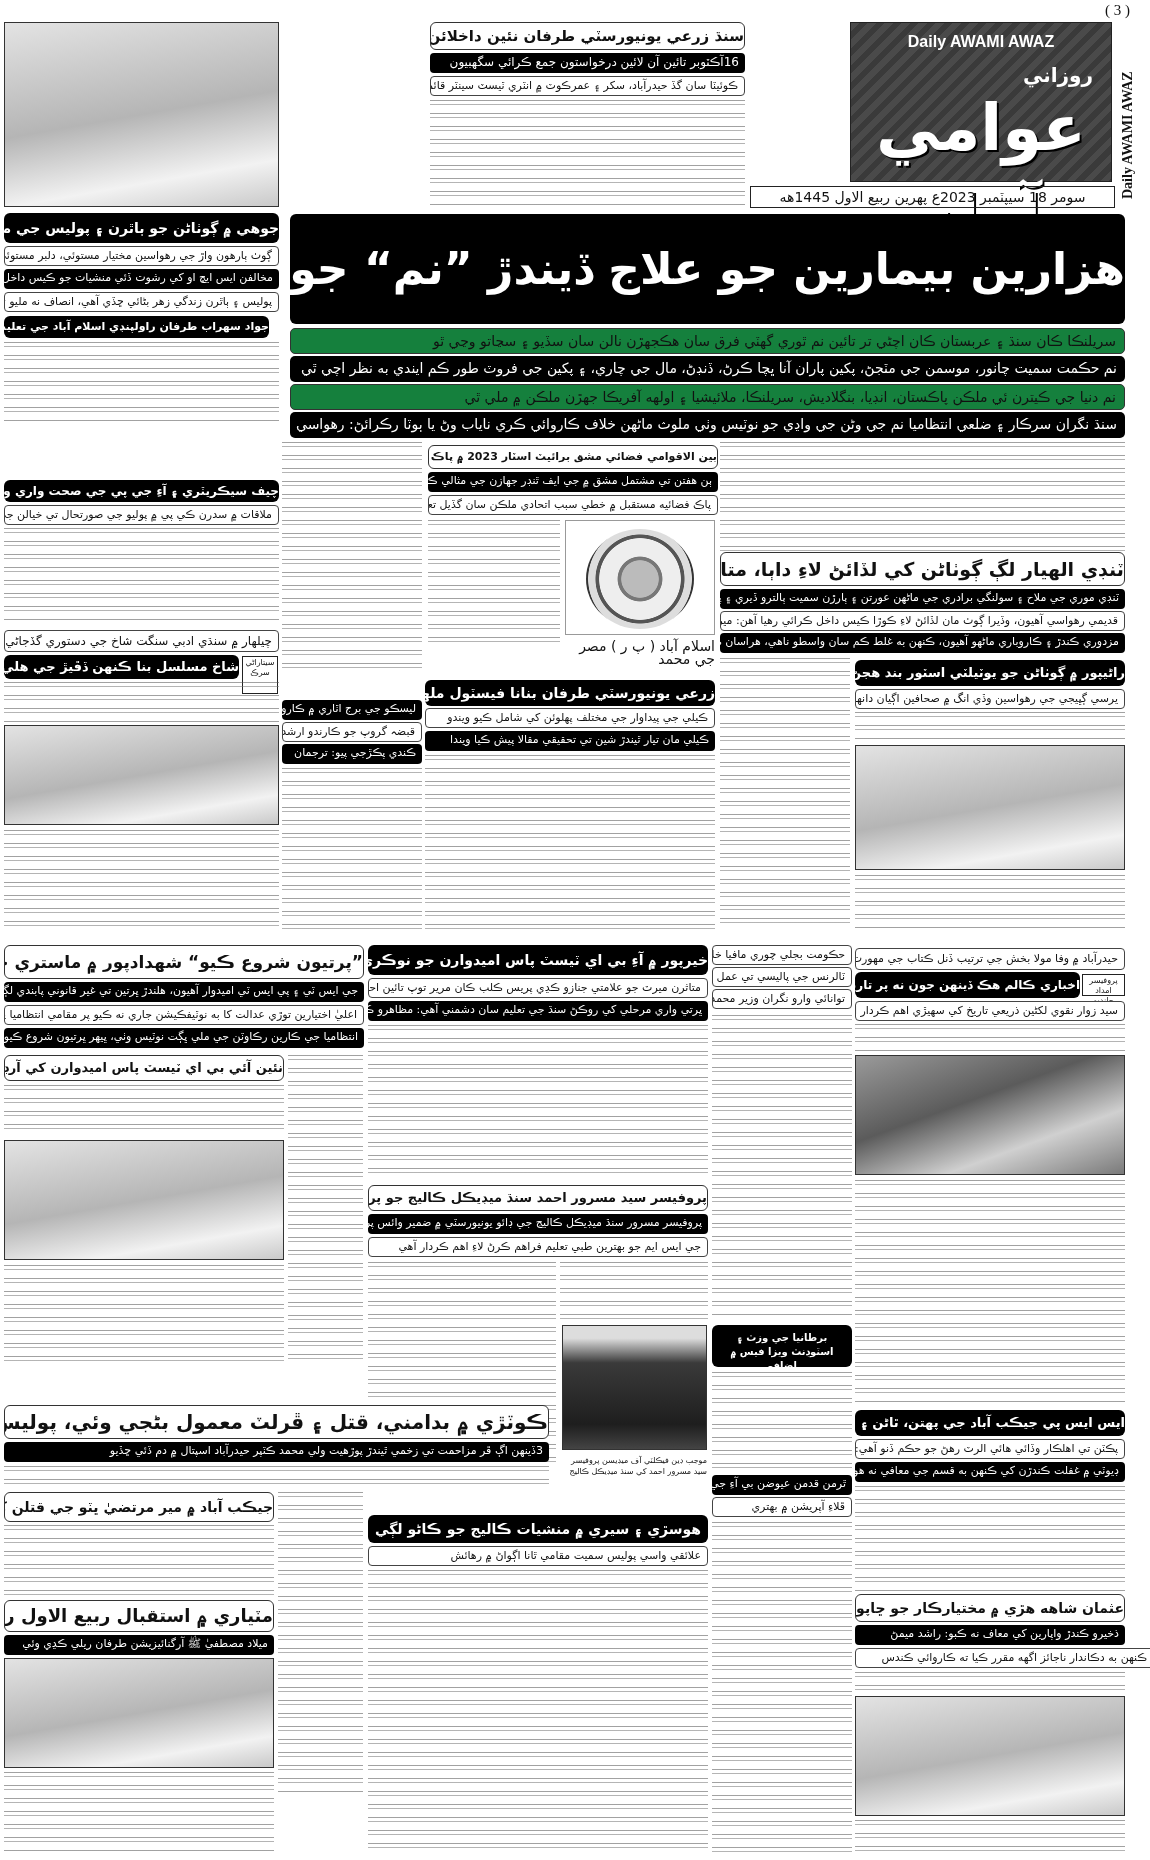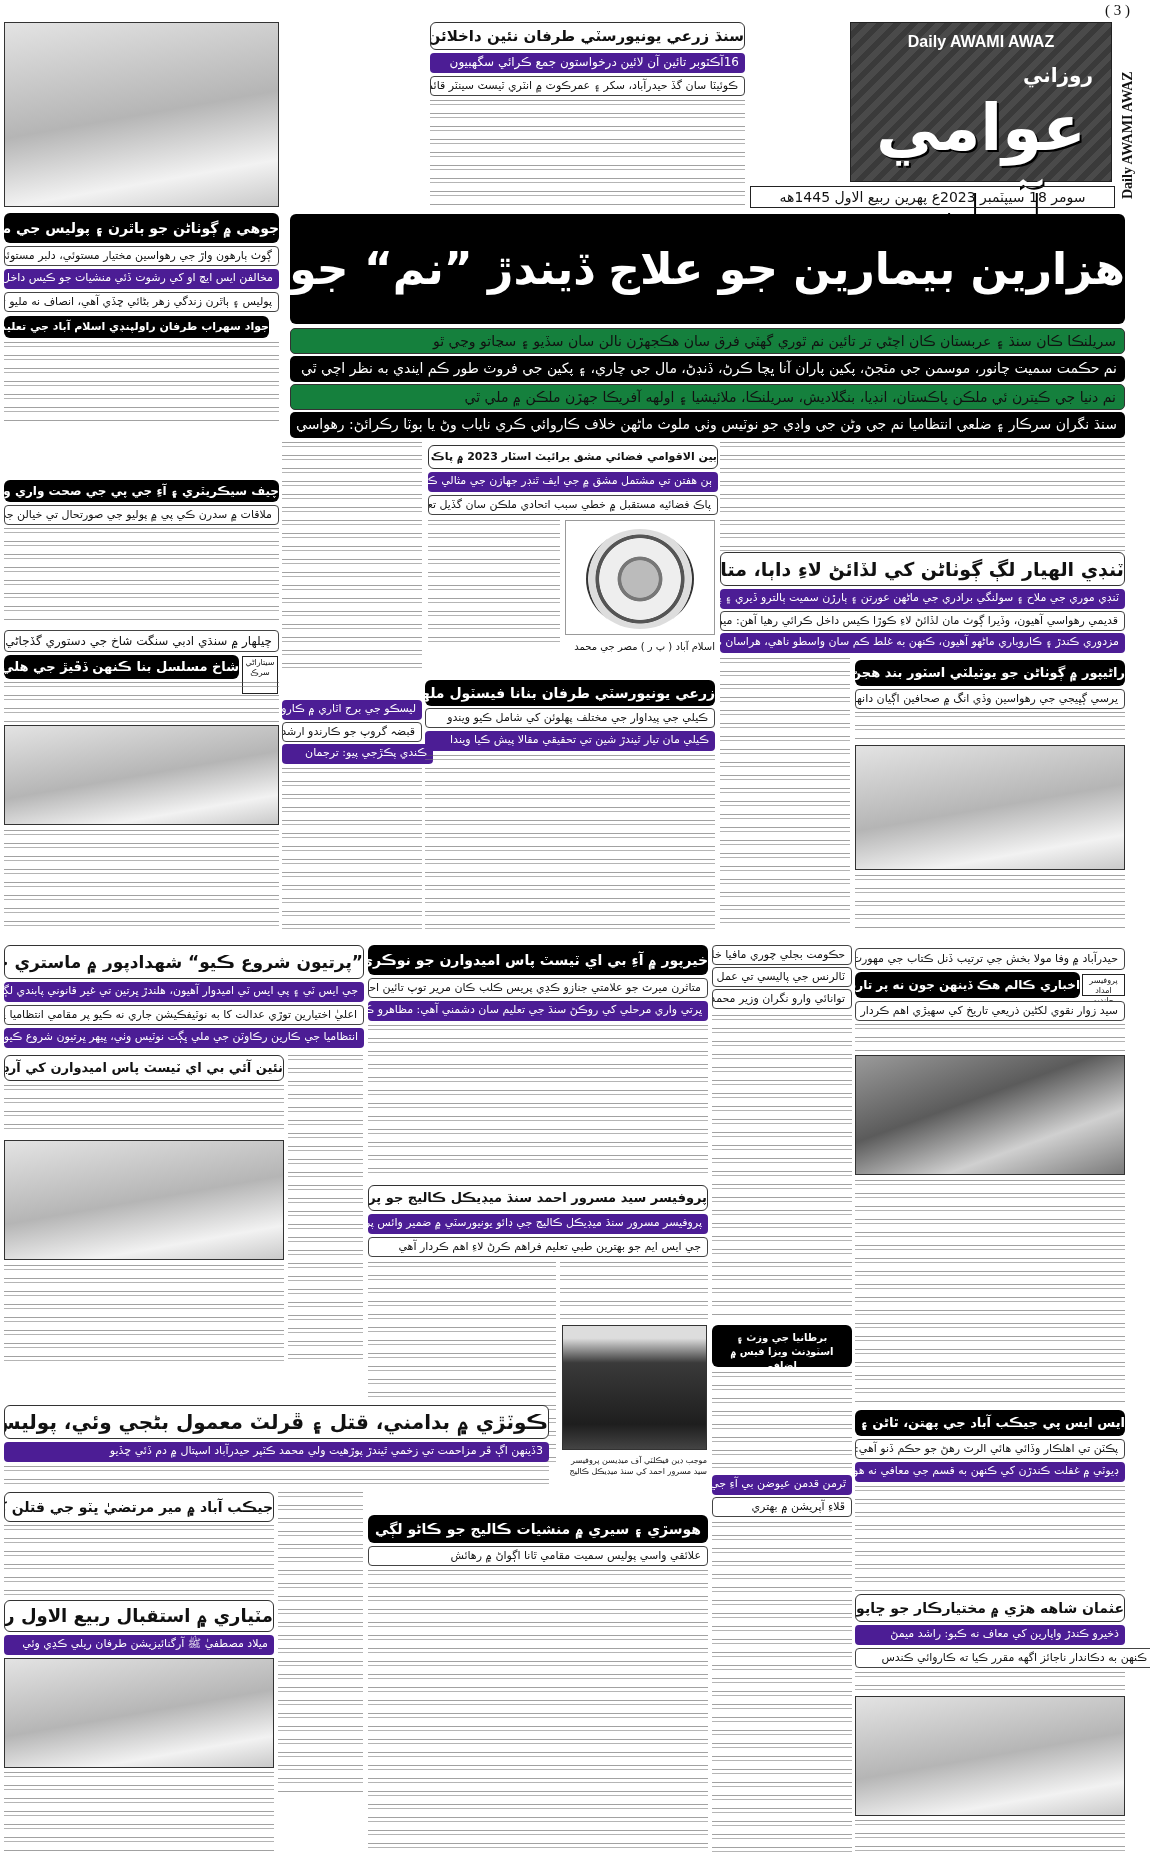--- a/index.html
+++ b/index.html
@@ -13,29 +13,29 @@
   .masthead .ur { position: absolute; top: 60px; left: 10px; right: 10px; text-align: center; color: #fff; font-size: 64px; font-weight: bold; line-height: 90px; text-shadow: 2px 2px 0 #000; }
   .dateline { top: 186px; left: 750px; width: 365px; height: 22px; border: 1px solid #222; font-size: 14px; text-align: center; line-height: 20px; }
   .banner { top: 214px; left: 290px; width: 835px; height: 110px; background: #000; color: #fff; border-radius: 6px; font-size: 44px; font-weight: bold; text-align: center; line-height: 110px; white-space: nowrap; overflow: hidden; }
   .strip { left: 290px; width: 835px; height: 26px; font-size: 14px; line-height: 24px; padding: 0 8px; white-space: nowrap; overflow: hidden; border-radius: 5px; }
   .strip.w { background: #15803d; border: 1px solid #333; color: #111; }
   .strip.b { background: #000; color: #fff; }
   .hl { border-radius: 6px; font-weight: bold; text-align: center; white-space: nowrap; overflow: hidden; }
   .hl.b { background: #000; color: #fff; }
   .hl.w { background: #fff; border: 1px solid #333; color: #111; }
   .sub { font-size: 11px; line-height: 18px; height: 20px; padding: 0 6px; white-space: nowrap; overflow: hidden; border-radius: 4px; }
-  .sub.b { background: #4c1d95; color: #fff; }
+  .sub.b { background: #000000; color: #fff; }
   .sub.w { background: #fff; border: 1px solid #444; }
   .body { font-size: 9px; line-height: 13px; text-align: justify; color: #222; overflow: hidden; }
   .body::before { content: ""; display: block; }
   .lines { background: repeating-linear-gradient(180deg,#555 0 1px,transparent 1px 4px,#777 4px 5px,transparent 5px 13px); opacity: .55; }
   .photo { background: linear-gradient(160deg,#9a9a9a,#5b5b5b 40%,#d0d0d0 70%,#7a7a7a); border: 1px solid #333; }
   .photo.light { background: linear-gradient(170deg,#e3e3e3,#b5b5b5 50%,#f2f2f2 80%,#c9c9c9); }
   .emblem { border-radius: 50%; background: radial-gradient(circle,#bbb 0 25%,#777 26% 30%,#eee 31% 55%,#555 56% 60%,#ddd 61% 70%,#333 71% 74%,#fff 75%); }
-  .caption { font-size: 10px; line-height: 13px; text-align: right; }
+  .caption { font-size: 14px; line-height: 13px; text-align: right; }
   .tag { font-size: 8px; border: 1px solid #222; background: #fff; text-align: center; line-height: 10px; padding: 1px; }
 </style>
 </head>
 <body>
 
 <div class="abs pagenum">( 3 )</div>
 <div class="abs sidebrand">Daily AWAMI AWAZ</div>
 
 <div class="abs masthead">
   <div class="en">Daily AWAMI AWAZ</div>
@@ -75,21 +75,21 @@
 <div class="abs sub w" style="top:630px;left:4px;width:275px;height:22px;font-size:12px;line-height:20px;">چيلهار ۾ سنڌي ادبي سنگت شاخ جي دستوري گڏجاڻي</div>
 <div class="abs hl b" style="top:655px;left:4px;width:235px;height:24px;font-size:13px;line-height:24px;">شاخ مسلسل بنا ڪنهن ڏڦيڙ جي هلي رهي آهي</div>
 <div class="abs tag" style="top:656px;left:242px;width:36px;height:38px;">سيتاراڻي سرڪ</div>
 <div class="abs body lines" style="top:682px;left:4px;width:275px;height:40px;"></div>
 <div class="abs photo light" style="top:725px;left:4px;width:275px;height:100px;"></div>
 <div class="abs body lines" style="top:830px;left:4px;width:275px;height:100px;"></div>
 
 <div class="abs body lines" style="top:442px;left:282px;width:140px;height:230px;"></div>
 <div class="abs sub b" style="top:700px;left:282px;width:140px;">ليسڪو جي برج اٽاري ۾ ڪاروائي مشهور</div>
 <div class="abs sub w" style="top:722px;left:282px;width:140px;">قبضہ گروپ جو ڪارندو ارشد ڪوڪر بجلي چوري</div>
-<div class="abs sub b" style="top:744px;left:282px;width:151px;">ڪندي پڪڙجي پيو: ترجمان</div>
+<div class="abs sub b" style="top:744px;left:282px;width:140px;">ڪندي پڪڙجي پيو: ترجمان</div>
 <div class="abs body lines" style="top:768px;left:282px;width:140px;height:165px;"></div>
 
 <div class="abs hl w" style="top:445px;left:428px;width:290px;height:24px;font-size:11px;line-height:22px;">بين الاقوامي فضائي مشق برائيٽ اسٽار 2023 ۾ پاڪ فضائيه جي ڀرپور شرڪت</div>
 <div class="abs sub b" style="top:472px;left:428px;width:290px;">ٻن هفتن تي مشتمل مشق ۾ جي ايف ٿنڊر جهازن جي مثالي ڪارڪردگي جو مظاهرو</div>
 <div class="abs sub w" style="top:495px;left:428px;width:290px;">پاڪ فضائيه مستقبل ۾ خطي سبب اتحادي ملڪن سان گڏيل تعاون کي هٿي ڏيڻ لاءِ پرعزم</div>
 <div class="abs" style="top:520px;left:565px;width:150px;height:115px;border:1px solid #999;background:#fff;">
   <div class="emblem" style="position:absolute;top:8px;left:20px;width:108px;height:100px;"></div>
 </div>
 <div class="abs body lines" style="top:520px;left:428px;width:132px;height:130px;"></div>
 <div class="abs caption" style="top:640px;left:565px;width:150px;">اسلام آباد ( پ ر ) مصر جي محمد</div>

